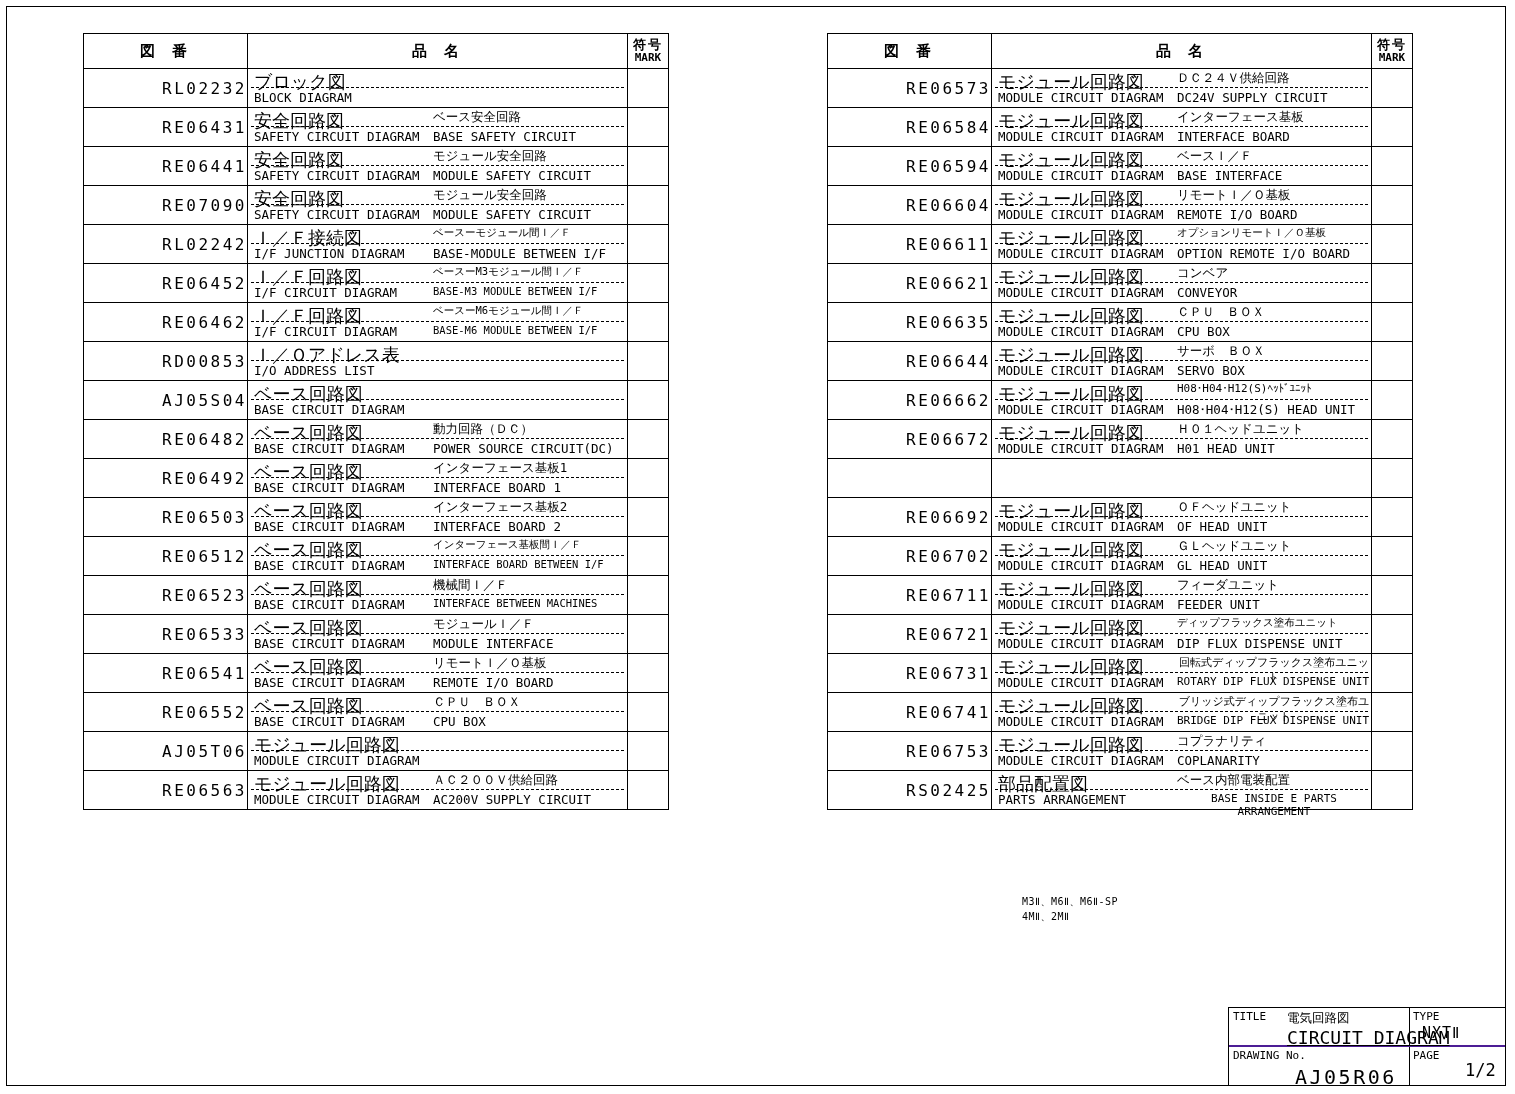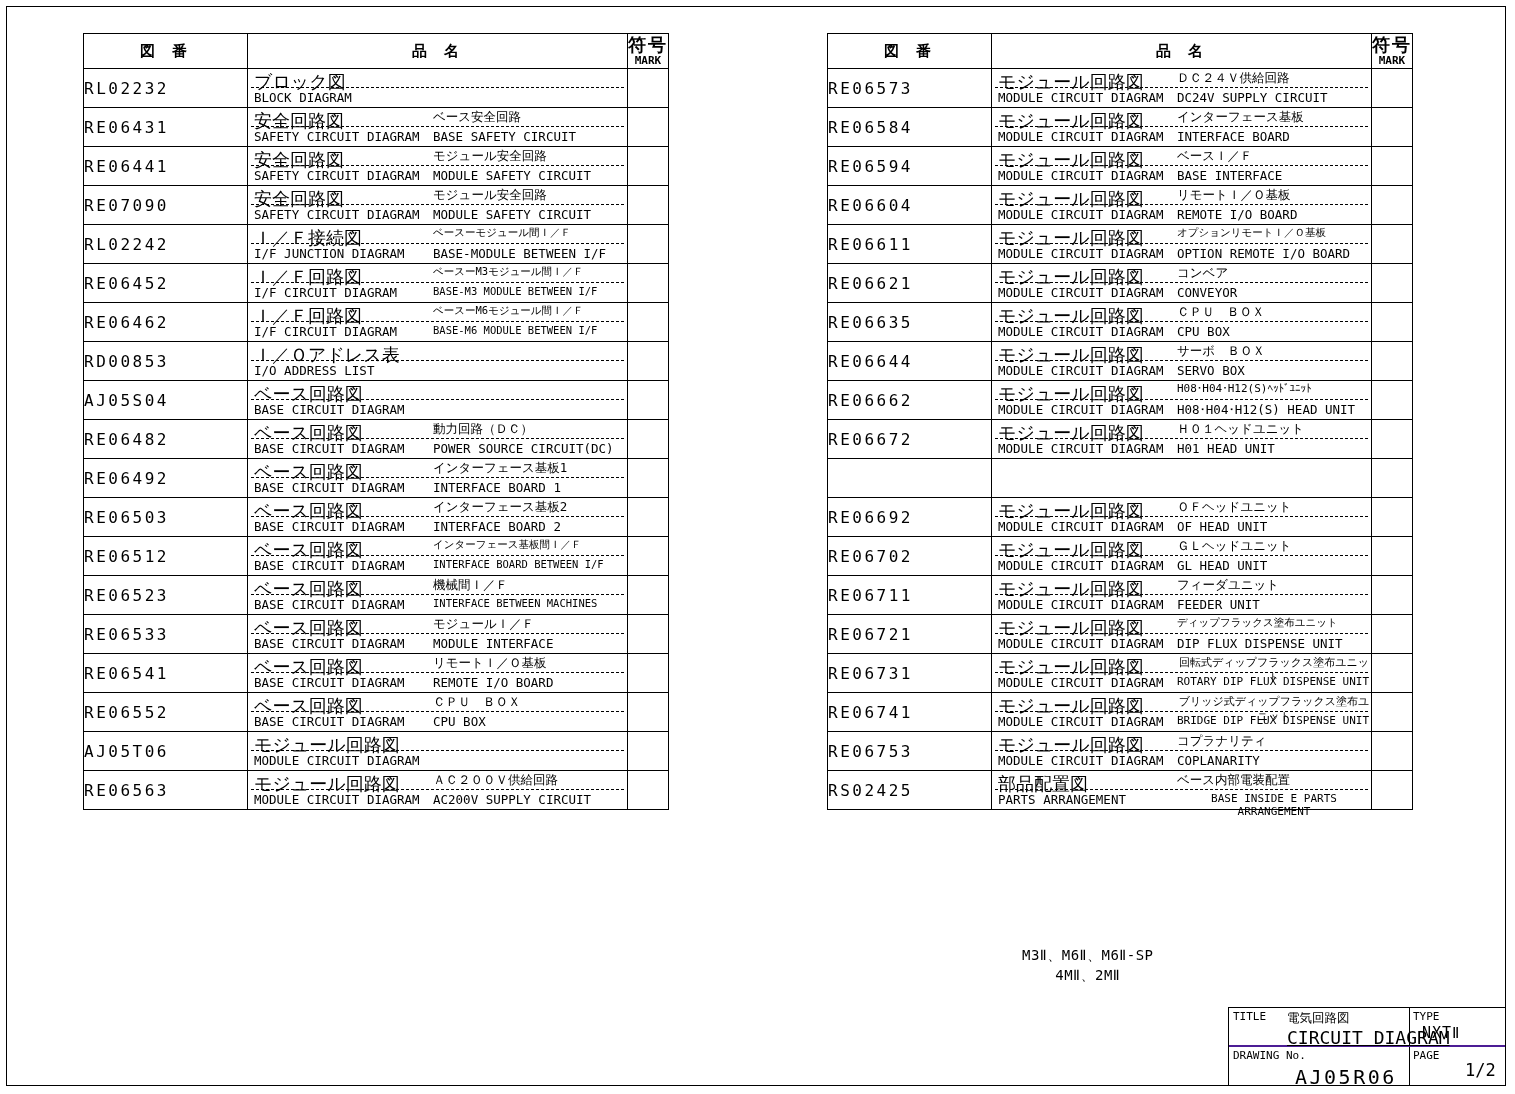--- a/index.html
+++ b/index.html
@@ -44,31 +44,31 @@
     height: 34px;
     text-align: center;
     font-size: 15px;
     letter-spacing: 4px;
   }
   .hdr-mark {
     line-height: 1.05;
     font-size: 13px;
     letter-spacing: 0px;
   }
-  .hdr-mark .jp { font-size: 18px; letter-spacing: 2px; display:block; }
+  .hdr-mark .jp { font-size: 13px; letter-spacing: 2px; display:block; }
   .hdr-mark .en { font-size: 11px; letter-spacing: 0px; display:block; }
 
   col.c-no   { width: 164px; }
   col.c-name { width: 380px; }
   col.c-mark { width: 41px;  }
 
   .row td { height: 38px; }
 
   .cell-no {
-    text-align: left;
+    text-align: right;
     font-size: 16px;
     letter-spacing: 2.5px;
     white-space: nowrap;
   }
 
   .cell-name {
     position: relative;
     padding: 0;
   }
   .name-inner {
@@ -112,26 +112,25 @@
     top: 21px;
     font-size: 12.5px;
     letter-spacing: 0px;
   }
   .small { font-size: 10.5px; }
   .xsmall { font-size: 11px; text-align: center; }
 
   .note {
     position: absolute;
     left: 1022px;
-    top: 945px;
-    font-size: 14px;
+    top: 895px;
+    font-size: 10px;
     line-height: 1.45;
     letter-spacing: 0.5px;
     white-space: pre;
-    text-align: center;
   }
 
   
   .titleblock {
     position: absolute;
     left: 1228px;
     top: 1007px;
     width: 278px;
     height: 79px;
     border: 1px solid #000;

